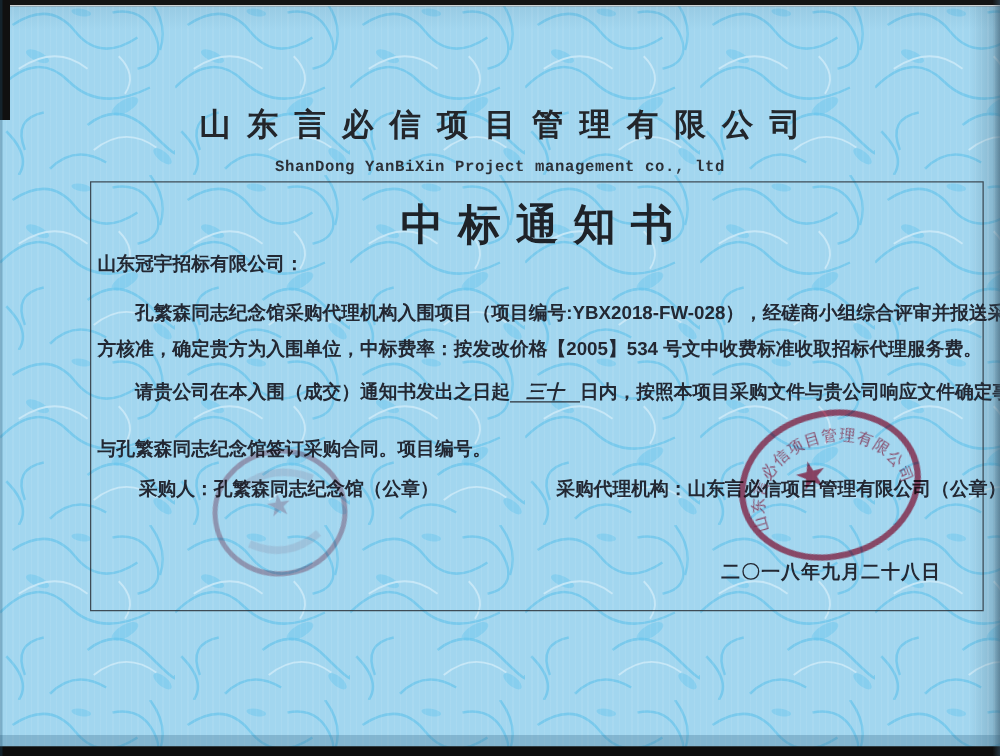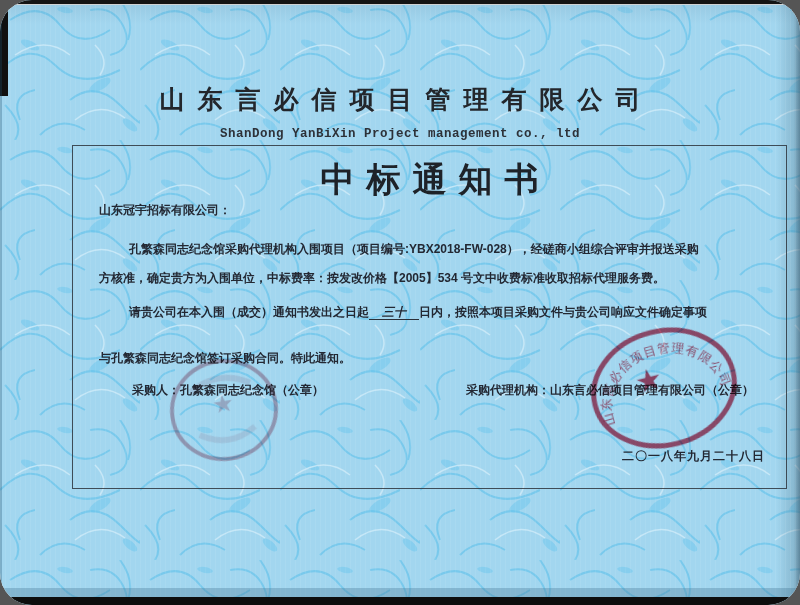--- a/index.html
+++ b/index.html
@@ -1,20 +1,19 @@
 <!DOCTYPE html>
 <html><head>
 <meta charset="utf-8">
 <style>
   html,body{margin:0;padding:0;background:#555;}
   .viewport{
     position:relative;width:800px;height:605px;overflow:hidden;
     background:#ffffff;
     font-family:"Liberation Sans","DejaVu Sans",sans-serif;
-    border-radius:32px;
   }
   .texture{position:absolute;top:0;left:0;}
   .streaks{
     position:absolute;inset:0;pointer-events:none;
     background:
       repeating-linear-gradient(90deg, rgba(255,255,255,0.07) 0px, rgba(255,255,255,0.07) 1px, rgba(0,0,0,0) 1px, rgba(0,0,0,0) 5px),
       linear-gradient(90deg, rgba(0,0,0,0) 0%, rgba(0,0,0,0) 97%, rgba(52,84,104,0.30) 100%),
       linear-gradient(180deg, rgba(40,70,95,0.10) 0%, rgba(0,0,0,0) 4%);
   }
   
@@ -42,35 +41,35 @@
     position:absolute;left:72px;top:145px;width:713px;height:342px;
     border:1px solid rgba(45,52,60,0.85);
   }
   .notice-title{
     position:absolute;top:11px;left:0;width:100%;text-align:center;
     font-size:34px;font-weight:700;color:#1e2228;
     letter-spacing:12px;padding-left:12px;box-sizing:border-box;white-space:nowrap;
   }
   .line{
     position:absolute;white-space:nowrap;
-    font-size:12px;font-weight:600;color:#232833;margin-left:21px;
+    font-size:15px;font-weight:600;color:#232833;
   }
   .blank-underlined{
     display:inline-block;
     border-bottom:1.5px solid #2b3038;
     padding:0 13px;line-height:14px;font-style:italic;
   }
   .addressee{left:5px;top:56px;}
   .p1l1{left:35px;top:95px;}
   .p1l2{left:5px;top:124px;}
   .p2l1{left:35px;top:158px;}
   .p2l2{left:5px;top:204px;}
   .purchaser{left:38px;top:236px;}
   .agency{left:372px;top:236px;}
-  .issue-date{left:528px;top:302px;letter-spacing:1px;}
+  .issue-date{left:504px;top:302px;letter-spacing:1px;}
 
   
   .seal{position:absolute;mix-blend-mode:multiply;pointer-events:none;}
   .seal-agency{left:589px;top:327px;width:150px;height:122px;transform:rotate(-14deg);filter:blur(0.3px);}
   .seal-purchaser{left:168px;top:357px;width:112px;height:106px;transform:rotate(-9deg);filter:blur(0.6px);opacity:0.62;}
 </style>
 </head>
 <body>
 
 <div class="viewport">
@@ -111,21 +110,21 @@
 
   <div class="notice-box">
     <div class="notice-title">中标通知书</div>
 
     <div class="line addressee">山东冠宇招标有限公司：</div>
 
     <div class="line p1l1">孔繁森同志纪念馆采购代理机构入围项目（项目编号:YBX2018-FW-028），经磋商小组综合评审并报送采购</div>
     <div class="line p1l2">方核准，确定贵方为入围单位，中标费率：按发改价格【2005】534 号文中收费标准收取招标代理服务费。</div>
 
     <div class="line p2l1"><span>请贵公司在本入围（成交）通知书发出之日起</span><span class="blank-underlined">三十</span><span>日内，按照本项目采购文件与贵公司响应文件确定事项</span></div>
-    <div class="line p2l2">与孔繁森同志纪念馆签订采购合同。特此通知。</div>
+    <div class="line p2l2">与孔繁森同志纪念馆签订采购合同。项目编号。</div>
 
     <div class="line purchaser">采购人：孔繁森同志纪念馆（公章）</div>
     <div class="line agency">采购代理机构：山东言必信项目管理有限公司（公章）</div>
 
     <div class="line issue-date">二〇一八年九月二十八日</div>
   </div>
 
   <svg class="seal seal-purchaser" viewBox="0 0 112 106" aria-hidden="true">
     <ellipse cx="56" cy="53" rx="52" ry="49" fill="none" stroke="#b6566e" stroke-width="4" opacity="0.75"></ellipse>
     <text x="56" y="55" text-anchor="middle" font-size="24" fill="#b6566e" opacity="0.55">★</text>

